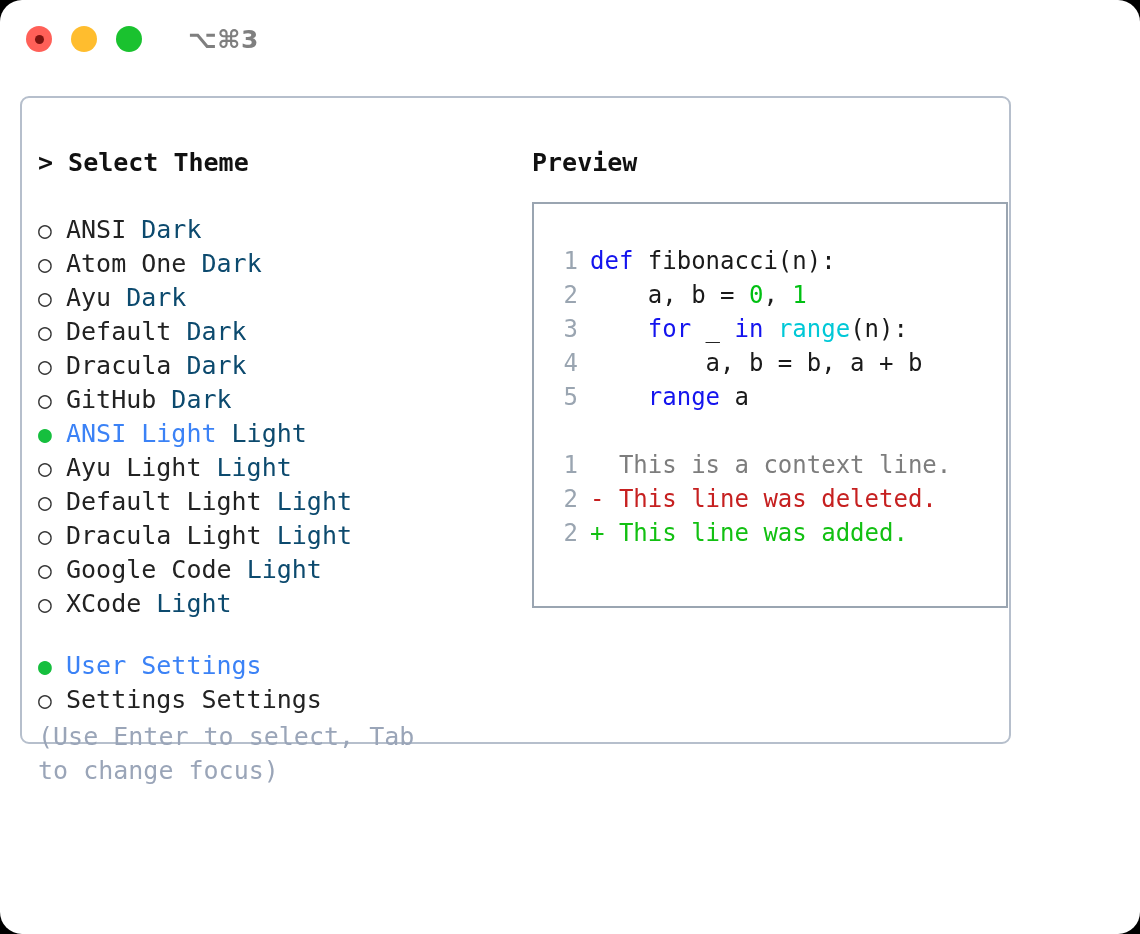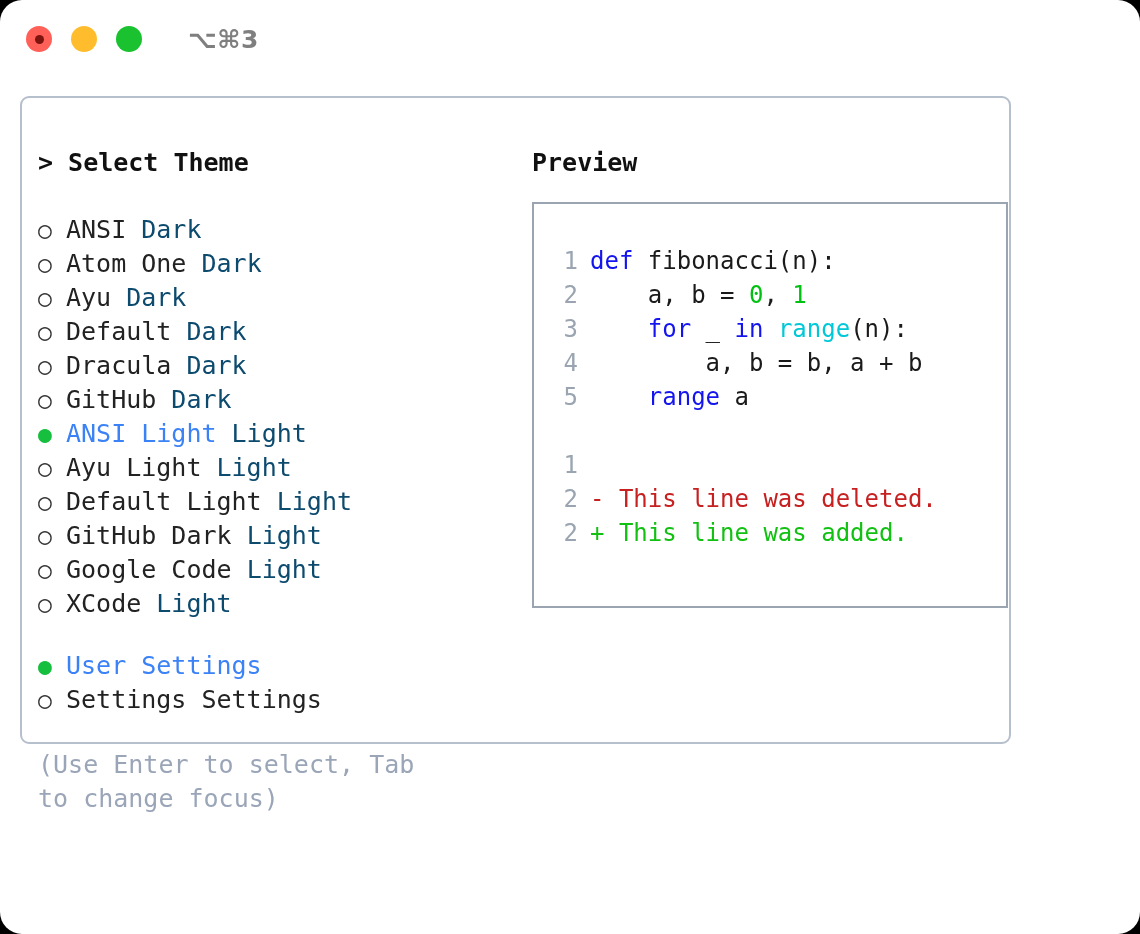--- a/index.html
+++ b/index.html
@@ -132,21 +132,20 @@
 
   .spacer-sm { height: 28px; }
   .spacer-md { height: 36px; }
 
   .hint {
     font-size: 25px;
     line-height: 34px;
     color: #9aa5b8;
     width: 410px;
     white-space: pre-wrap;
-    margin-top: 28px;
   }
 
   
   .preview-title {
     font-size: 25px;
     font-weight: bold;
     color: #111111;
     line-height: 34px;
     white-space: pre;
   }
@@ -203,21 +202,21 @@
       <div id="theme-list">
           <div class="row"><span class="marker">○</span><span class="row-label">ANSI</span><span class="row-suffix"> Dark</span></div>
           <div class="row"><span class="marker">○</span><span class="row-label">Atom One</span><span class="row-suffix"> Dark</span></div>
           <div class="row"><span class="marker">○</span><span class="row-label">Ayu</span><span class="row-suffix"> Dark</span></div>
           <div class="row"><span class="marker">○</span><span class="row-label">Default</span><span class="row-suffix"> Dark</span></div>
           <div class="row"><span class="marker">○</span><span class="row-label">Dracula</span><span class="row-suffix"> Dark</span></div>
           <div class="row"><span class="marker">○</span><span class="row-label">GitHub</span><span class="row-suffix"> Dark</span></div>
           <div class="row selected"><span class="marker">●</span><span class="row-label">ANSI Light</span><span class="row-suffix"> Light</span></div>
           <div class="row"><span class="marker">○</span><span class="row-label">Ayu Light</span><span class="row-suffix"> Light</span></div>
           <div class="row"><span class="marker">○</span><span class="row-label">Default Light</span><span class="row-suffix"> Light</span></div>
-          <div class="row"><span class="marker">○</span><span class="row-label">GitHub Dark</span><span class="row-suffix"> Light</span></div>
+          <div class="row"><span class="marker">○</span><span class="row-label">Dracula Light</span><span class="row-suffix"> Light</span></div>
           <div class="row"><span class="marker">○</span><span class="row-label">Google Code</span><span class="row-suffix"> Light</span></div>
           <div class="row"><span class="marker">○</span><span class="row-label">XCode</span><span class="row-suffix"> Light</span></div>
         </div>
 
       <div class="spacer-sm"></div>
 
       <div id="apply-list">
           <div class="row selected"><span class="marker">●</span><span class="row-label">User Settings</span></div>
           <div class="row"><span class="marker">○</span><span class="row-label">Settings Settings</span></div>
         </div>
@@ -232,21 +231,21 @@
       <div class="preview-box">
         <div id="code-block">
             <div class="code-line"><span class="ln">1</span><span class="kw">def</span><span class="code-text"> fibonacci(n):</span></div>
             <div class="code-line"><span class="ln">2</span><span class="code-text">    a, b = </span><span class="num">0</span><span class="code-text">, </span><span class="num">1</span></div>
             <div class="code-line"><span class="ln">3</span><span class="code-text">    </span><span class="kw">for</span><span class="code-text"> _ </span><span class="kw">in</span><span class="code-text"> </span><span class="bi">range</span><span class="code-text">(n):</span></div>
             <div class="code-line"><span class="ln">4</span><span class="code-text">        a, b = b, a + b</span></div>
             <div class="code-line"><span class="ln">5</span><span class="code-text">    </span><span class="kw">range</span><span class="code-text"> a</span></div>
           </div>
         <div class="gap-line"></div>
         <div id="diff-block">
-            <div class="code-line"><span class="ln">1</span><span class="diff-ctx"> </span></div>
+            <div class="code-line"><span class="ln">1</span><span class="diff-ctx"> </span><span class="diff-ctx"> This is a context line.</span></div>
             <div class="code-line"><span class="ln">2</span><span class="diff-del">-</span><span class="diff-del"> This line was deleted.</span></div>
             <div class="code-line"><span class="ln">2</span><span class="diff-add">+</span><span class="diff-add"> This line was added.</span></div>
           </div>
       </div>
     </div>
 
   </div>
 </div>
 
 </body></html>

